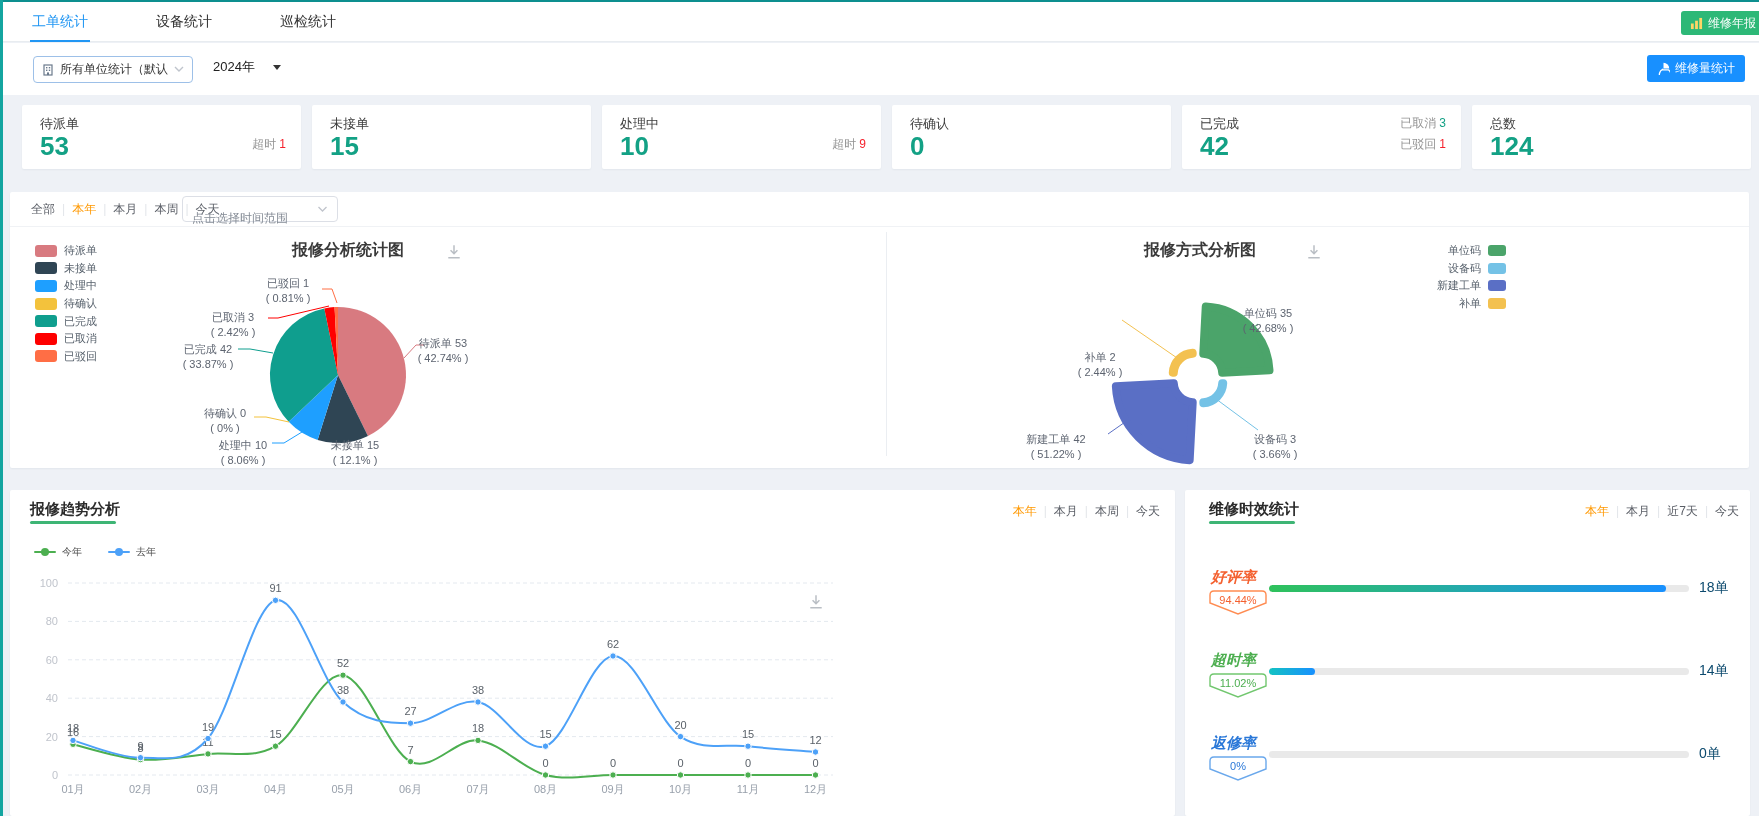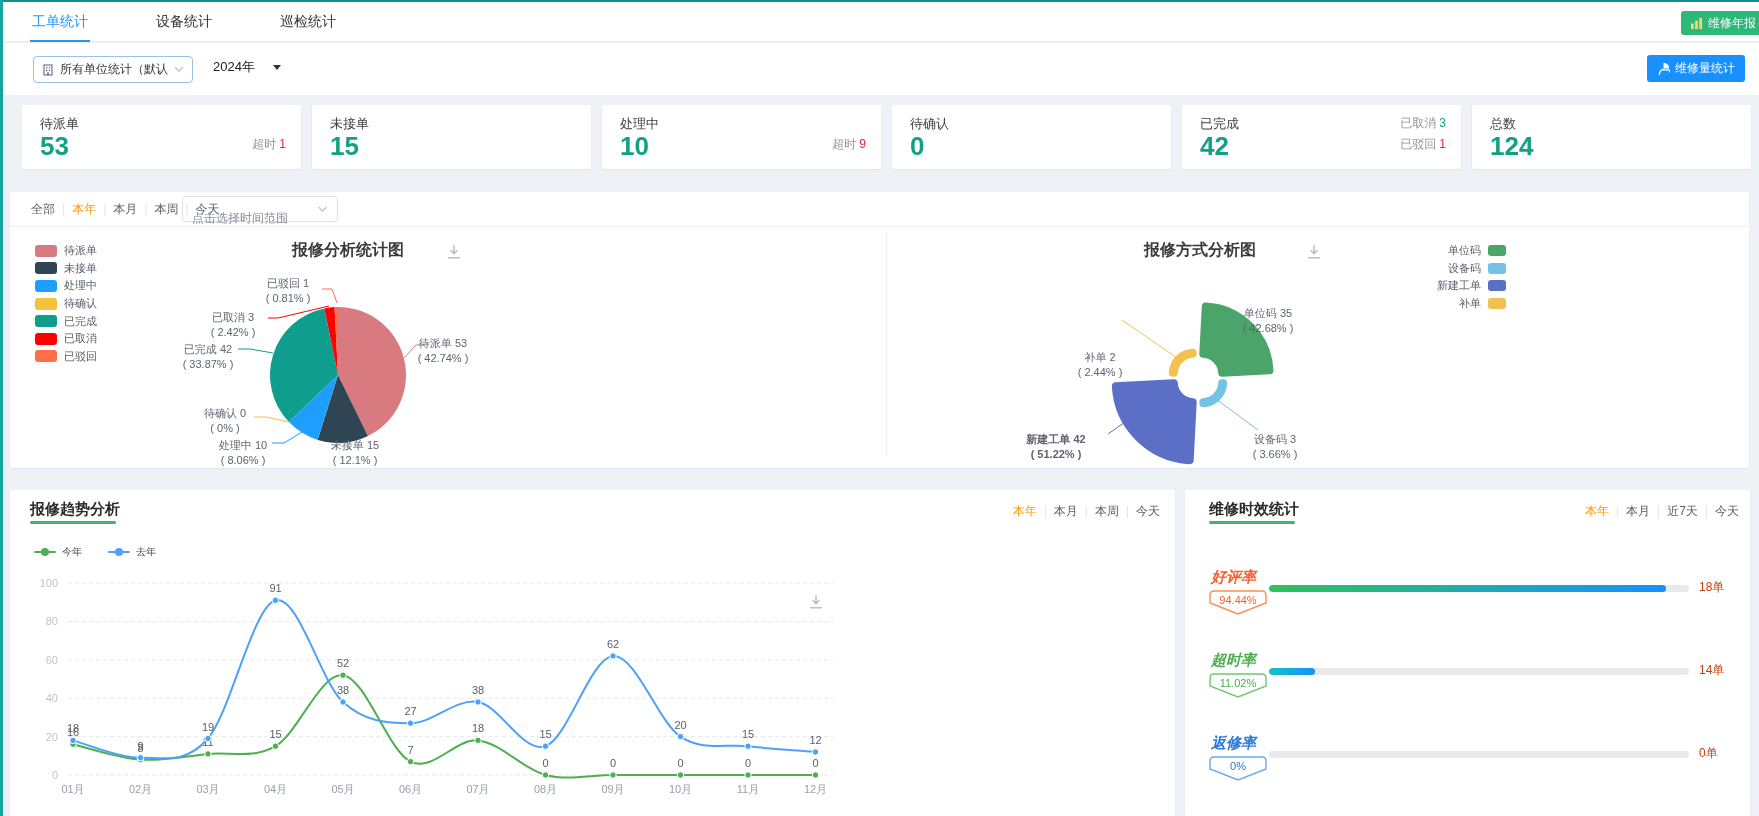--- a/index.html
+++ b/index.html
@@ -60,21 +60,21 @@
   .hfilters { position:absolute; top:13px; font-size:12px; color:#5a5e66; }
   .trend-legend { position:absolute; left:24px; top:55px; display:flex; gap:26px; font-size:10px; color:#4c4c4c; }
   .trend-legend .titem { display:flex; align-items:center; gap:6px; cursor:pointer; }
   .lmark { position:relative; width:22px; height:2px; border-radius:1px; display:inline-block; }
   .lmark i { position:absolute; left:7px; top:-3px; width:8px; height:8px; border-radius:50%; display:block; }
 
   .metric-label { position:absolute; left:26px; font-size:15px; font-weight:bold; font-style:italic; }
   .metric-badge { position:absolute; left:24px;text-align:right; }
   .bar-track { position:absolute; left:84px; width:420px; height:7px; border-radius:4px; background:#e9e9e9; overflow:hidden; }
   .bar-fill { height:7px; border-radius:4px; }
-  .metric-count { position:absolute; left:514px; font-size:12px; color:#c2410c; }
+  .metric-count { position:absolute; left:514px; font-size:14px; color:#0c4a6e; }
 </style>
 </head>
 <body>
 
 <div class="page">
   <div class="edge-top"></div>
   <div class="edge-left"></div>
 
   <header class="tabbar">
     <nav id="tabs"><span class="tab active">工单统计</span><span class="tab">设备统计</span><span class="tab">巡检统计</span></nav>
@@ -240,21 +240,21 @@
       <div class="vdivider"></div>
     <div class="plabel" style="left: 385px; top: 144px;"><span>待派单 53</span><br><span>( 42.74% )</span></div>
         <div class="plabel" style="left: 297px; top: 246px;"><span>未接单 15</span><br><span>( 12.1% )</span></div>
         <div class="plabel" style="left: 185px; top: 246px;"><span>处理中 10</span><br><span>( 8.06% )</span></div>
         <div class="plabel" style="left: 167px; top: 214px;"><span>待确认 0</span><br><span>( 0% )</span></div>
         <div class="plabel" style="left: 150px; top: 150px;"><span>已完成 42</span><br><span>( 33.87% )</span></div>
         <div class="plabel" style="left: 175px; top: 118px;"><span>已取消 3</span><br><span>( 2.42% )</span></div>
         <div class="plabel" style="left: 230px; top: 84px;"><span>已驳回 1</span><br><span>( 0.81% )</span></div>
         <div class="plabel" style="left: 1210px; top: 114px;"><span>单位码 35</span><br><span>( 42.68% )</span></div>
         <div class="plabel" style="left: 1217px; top: 240px;"><span>设备码 3</span><br><span>( 3.66% )</span></div>
-        <div class="plabel" style="left: 998px; top: 240px; font-weight: bold;"><span>新建工单 42</span><br><span>( 51.22% )</span></div>
+        <div class="plabel" style="left: 998px; top: 240px;"><span>新建工单 42</span><br><span>( 51.22% )</span></div>
         <div class="plabel" style="left: 1042px; top: 114px; margin-top: 44px;"><span>补单 2</span><br><span>( 2.44% )</span></div>
       </div>
   </section>
 
   <section class="panel trend-panel">
     <div class="sec-title">报修趋势分析</div>
     <div class="sec-underline"></div>
     <div class="hfilters" id="trend-filters" style="right:14px;"><span class="fitem on">本年</span><span class="sep">|</span><span class="fitem">本月</span><span class="sep">|</span><span class="fitem">本周</span><span class="sep">|</span><span class="fitem">今天</span></div>
     <div class="trend-legend" id="trend-legend">
         <div class="titem">

